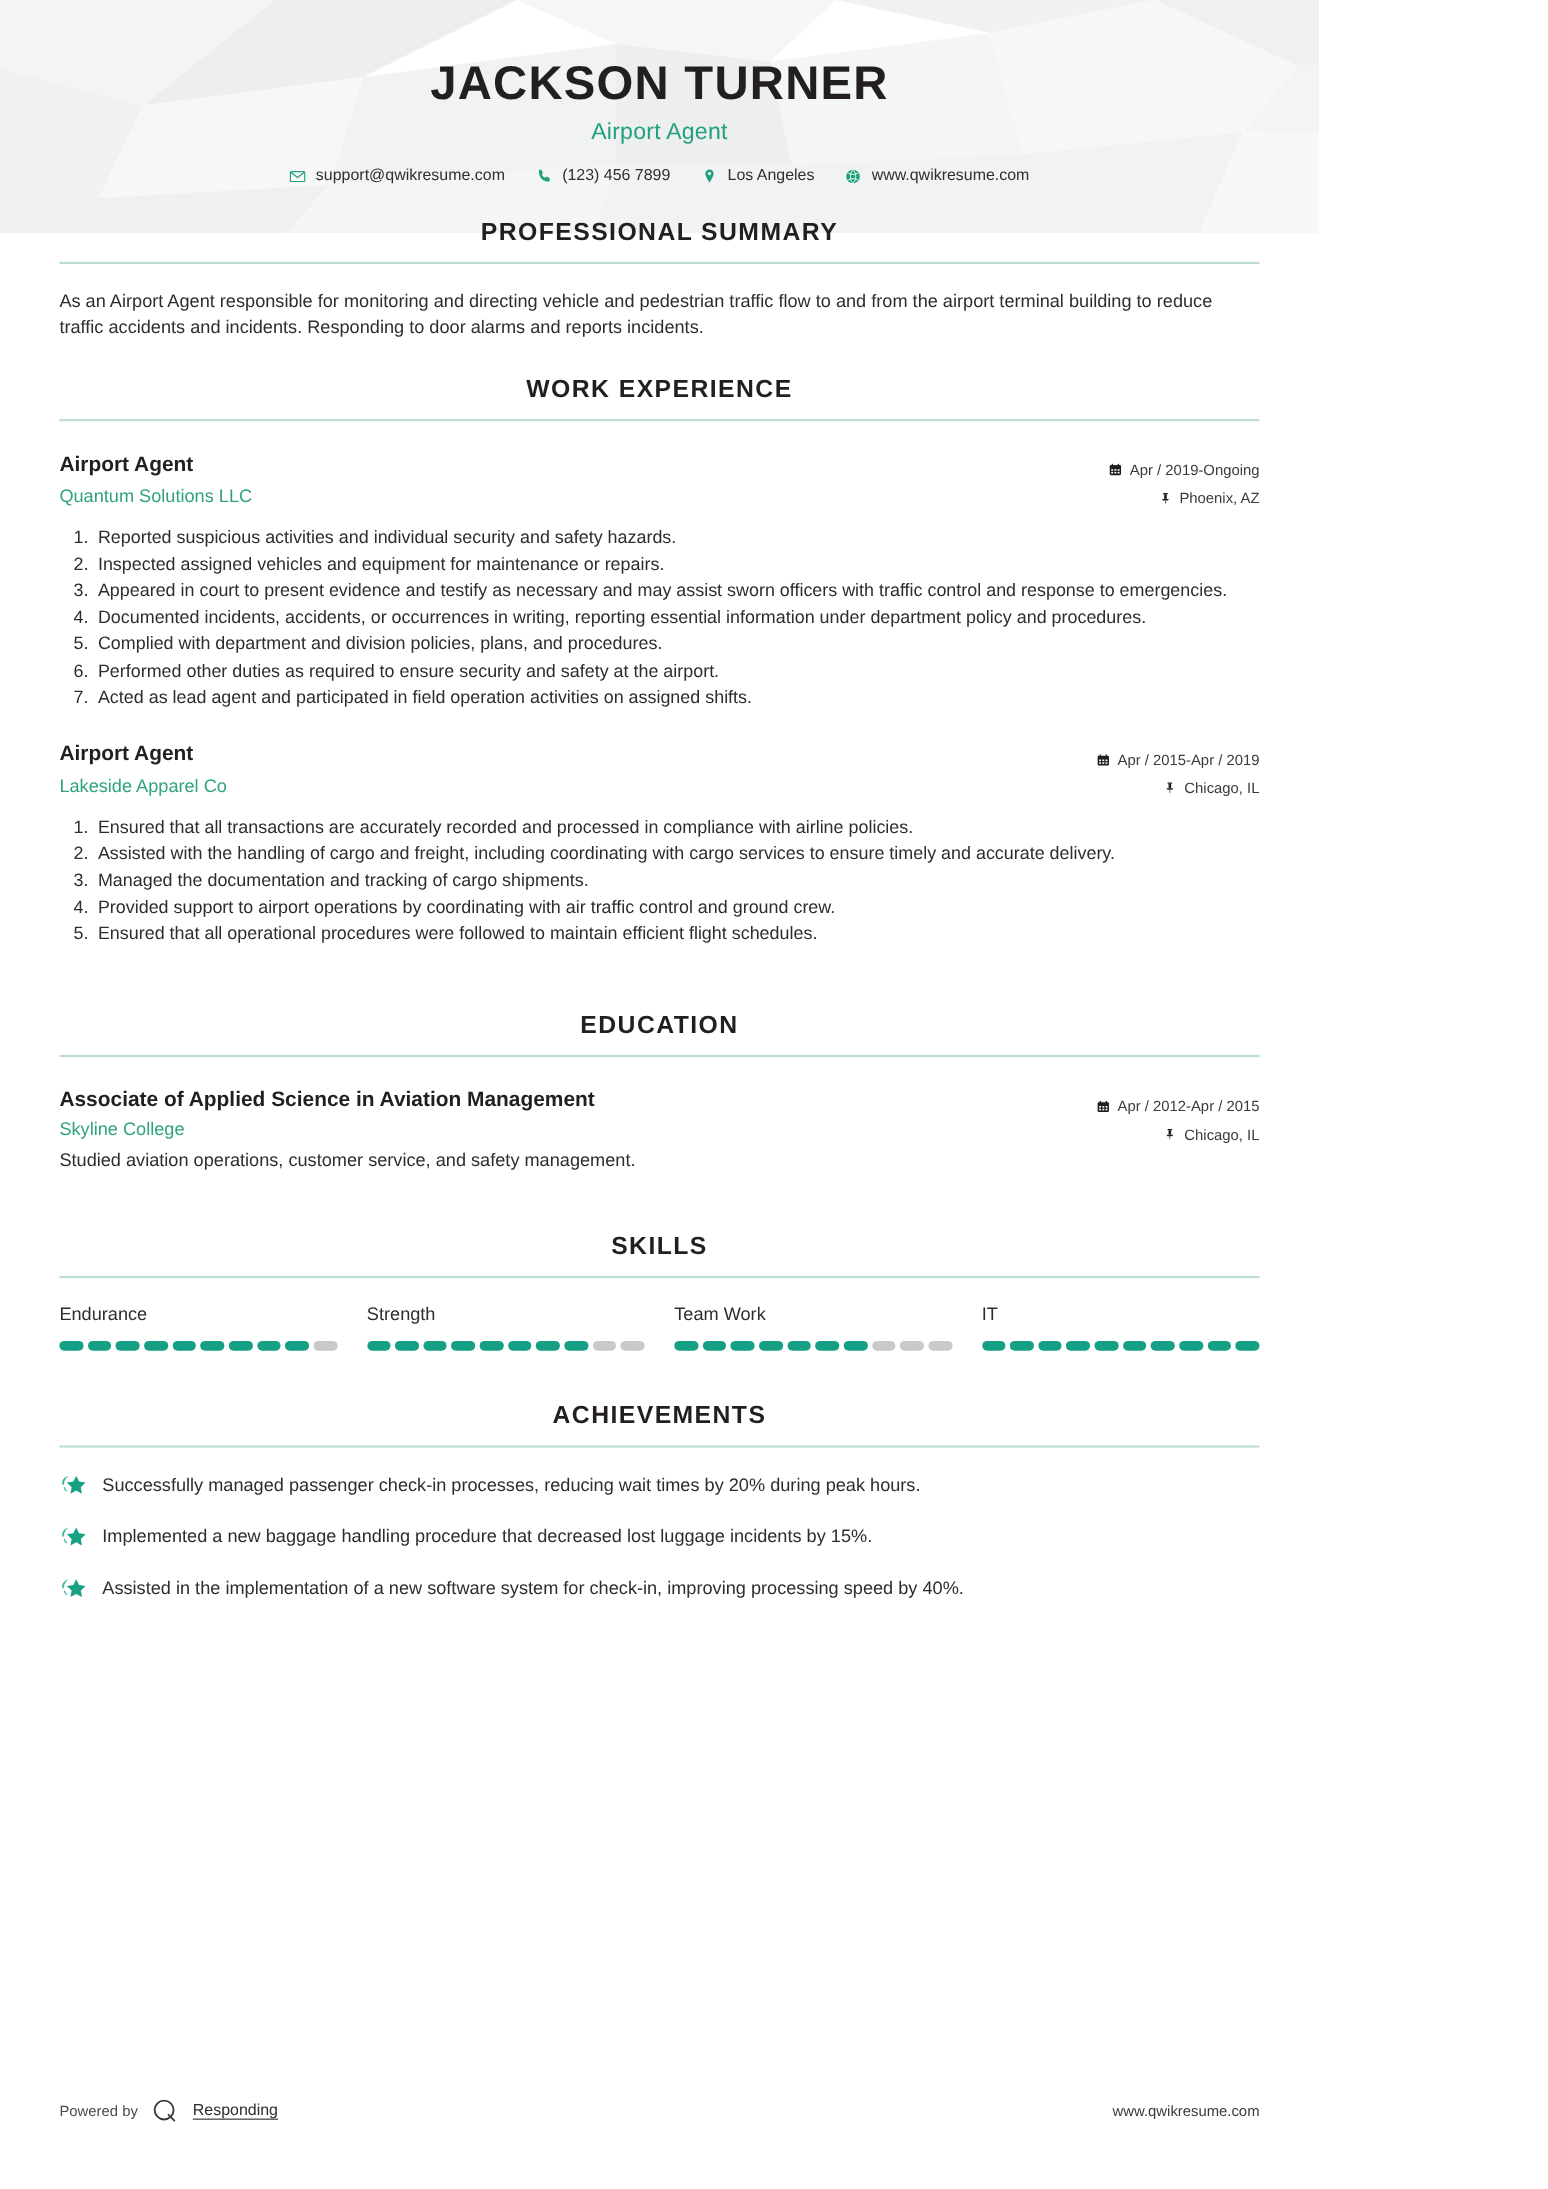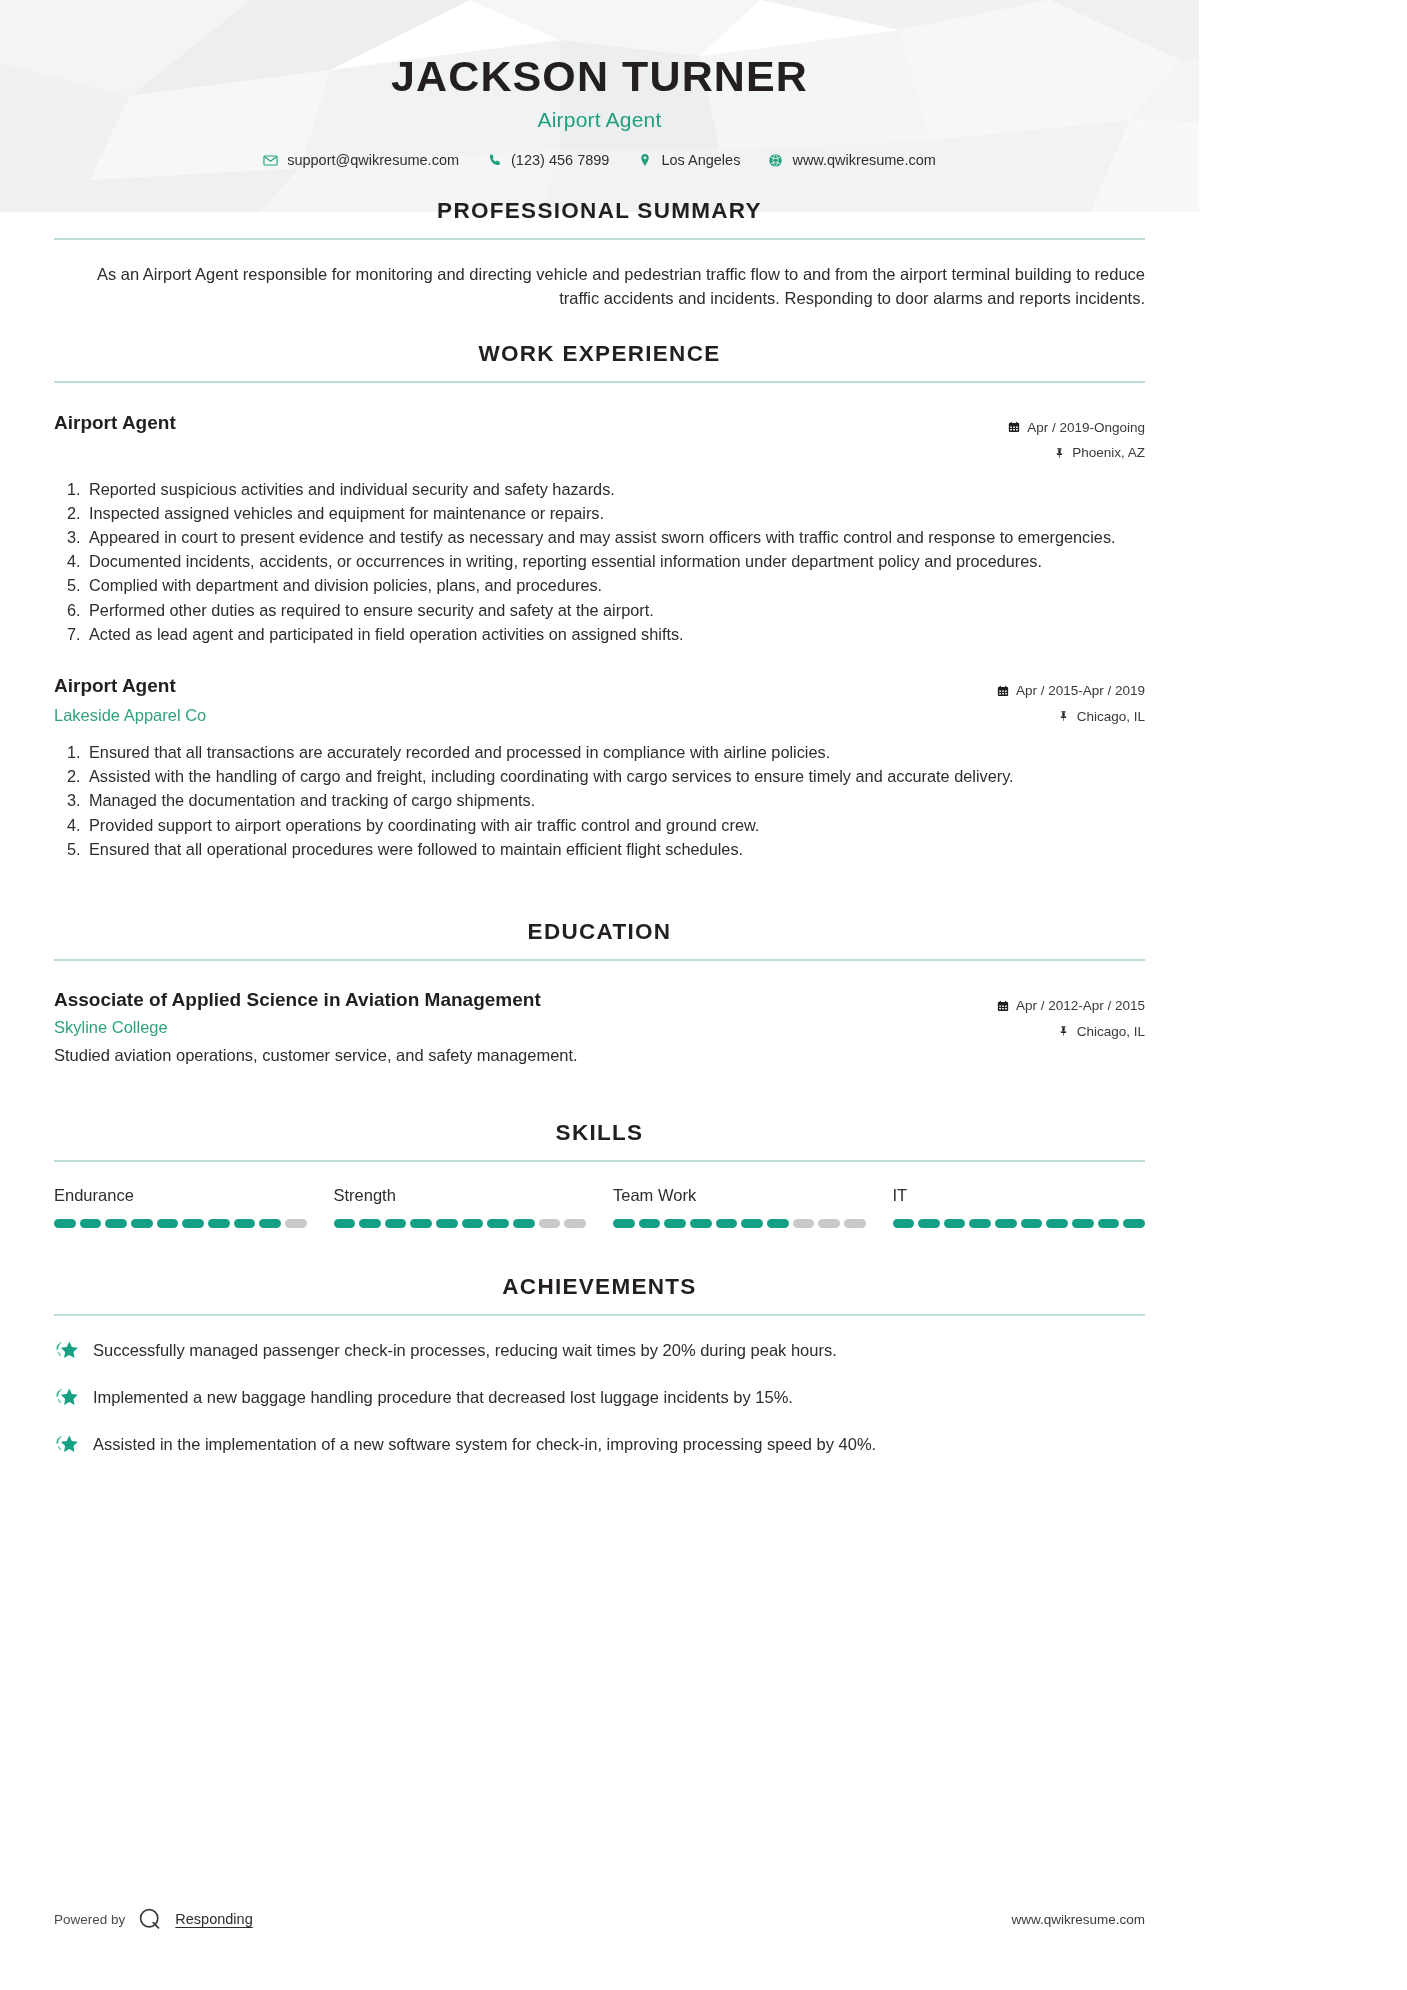--- a/index.html
+++ b/index.html
@@ -100,21 +100,20 @@
     background: #bfded2;
     width: 100%;
   }
 
   
   .summary-text {
     margin-top: 22px;
     font-size: 16.5px;
     line-height: 1.47;
     color: #2d2d2d;
-    text-align: right;
   }
 
   
   .entry { margin-top: 28px; }
   .entry-head {
     display: flex;
     justify-content: space-between;
     align-items: flex-start;
   }
   .entry-left { flex: 1 1 auto; min-width: 0; }
@@ -350,20 +349,21 @@
     </div>
 
     <div class="section">
       <div class="section-title">WORK EXPERIENCE</div>
       <div class="section-rule"></div>
 
       <div class="entry">
         <div class="entry-head">
           <div class="entry-left">
             <div class="entry-role">Airport Agent</div>
+            <div class="entry-org">Quantum Solutions LLC</div>
           </div>
           <div class="entry-meta">
             <div class="meta-line">
               <span class="ic">
                 <svg viewBox="0 0 14 14" width="12" height="12" fill="currentColor">
                   <rect x="1" y="2.4" width="12" height="10.4" rx="1.2"></rect>
                   <rect x="1" y="2.4" width="12" height="2.9" rx="1.2" fill="currentColor"></rect>
                   <rect x="2.6" y="6.4" width="2" height="1.7" fill="#ffffff"></rect>
                   <rect x="6" y="6.4" width="2" height="1.7" fill="#ffffff"></rect>
                   <rect x="9.4" y="6.4" width="2" height="1.7" fill="#ffffff"></rect>

